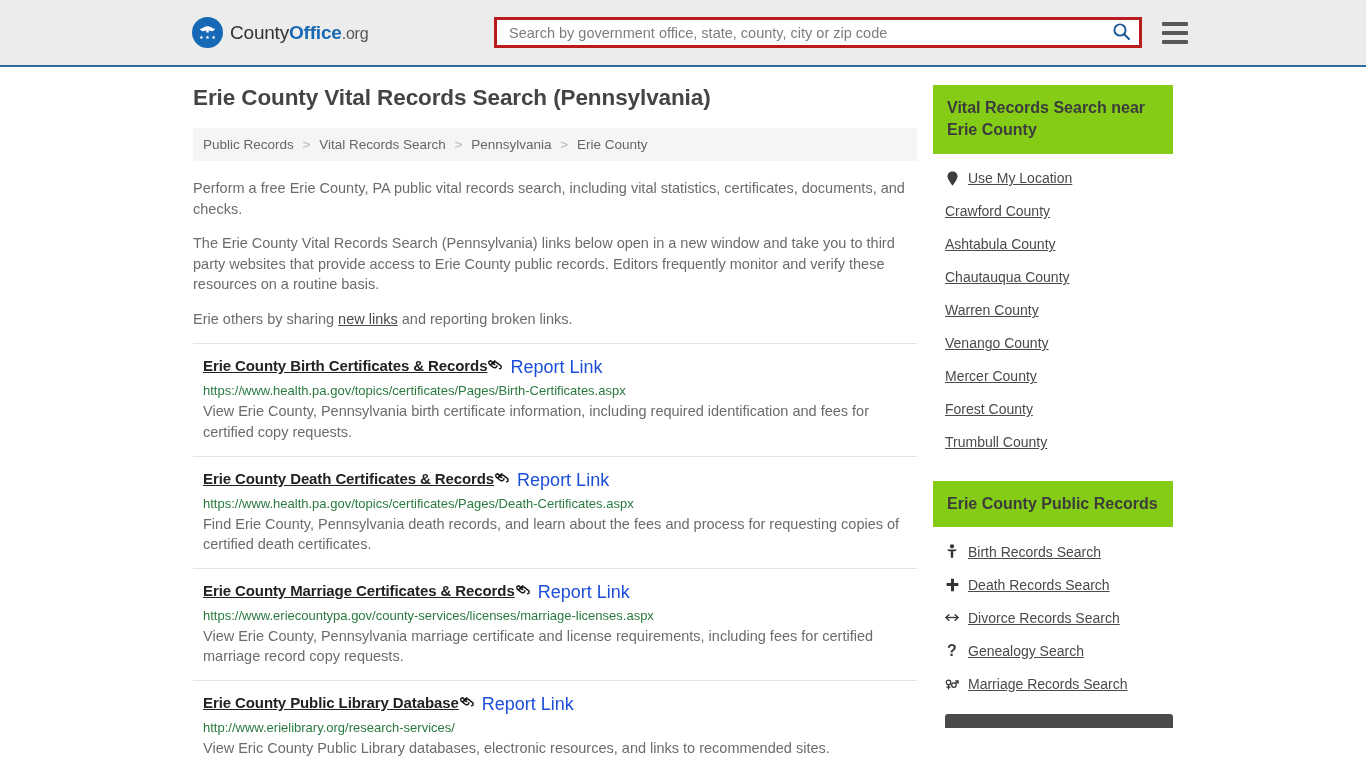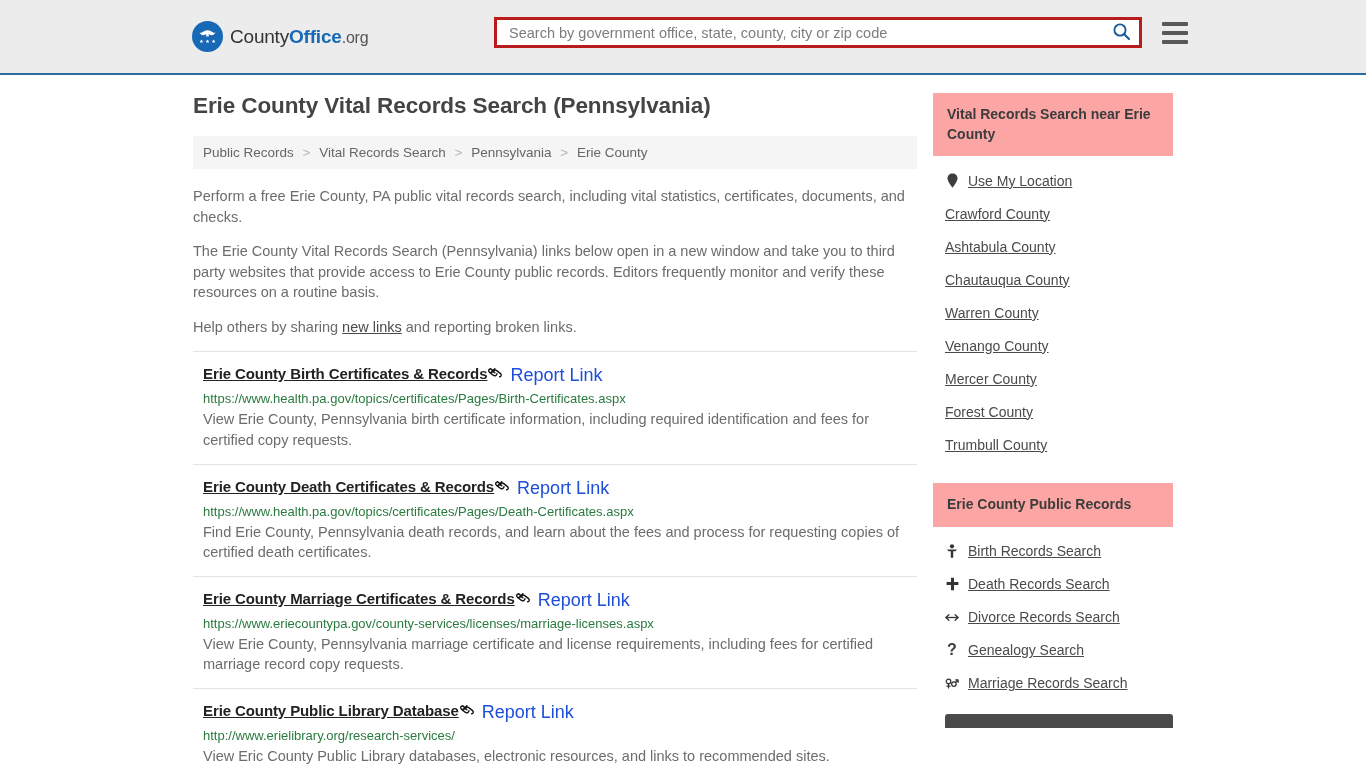--- a/index.html
+++ b/index.html
@@ -7,21 +7,21 @@
     margin: 0; padding: 0;
     width: 1366px; height: 768px;
     overflow: hidden;
     background: #ffffff;
     font-family: "Liberation Sans", sans-serif;
     -webkit-font-smoothing: antialiased;
   }
 
   
   .site-header {
-    height: 75px;
+    height: 67px;
     background: #ececec;
     border-bottom: 2px solid #2d6ca2;
     display: flex;
     position: relative;
   }
   .logo-wrap {
     display: flex;
     align-items: center;
     margin-left: 192px;
     gap: 7px;
@@ -170,23 +170,23 @@
   }
   .result-desc {
     font-size: 14.5px;
     color: #6c6c6c;
     line-height: 1.42;
     margin-top: 3px;
   }
 
   
   .side-head {
-    background: #fca5a5;
+    background: #84cc16;
     padding: 12px 14px;
-    font-size: 14px;
+    font-size: 16px;
     font-weight: bold;
     color: #3c3c3c;
     line-height: 1.4;
     margin-bottom: 8px;
   }
   .side-head.second { margin-top: 22px; }
   .side-list { list-style: none; margin: 0; padding: 0; }
   .side-list li {
     display: flex;
     gap: 9px;
@@ -266,21 +266,21 @@
         <span class="sep">&gt;</span>
         <a href="#">Vital Records Search</a>
         <span class="sep">&gt;</span>
         <a href="#">Pennsylvania</a>
         <span class="sep">&gt;</span>
         <a href="#">Erie County</a>
       </div>
 
       <p class="intro">Perform a free Erie County, PA public vital records search, including vital statistics, certificates, documents, and checks.</p>
       <p class="intro">The Erie County Vital Records Search (Pennsylvania) links below open in a new window and take you to third party websites that provide access to Erie County public records. Editors frequently monitor and verify these resources on a routine basis.</p>
-      <p class="intro"><span>Help others by sharing </span><a class="inline" href="#">new links</a><span> and reporting broken links.</span></p>
+      <p class="intro"><span>Erie others by sharing </span><a class="inline" href="#">new links</a><span> and reporting broken links.</span></p>
 
       <div class="result">
         <div class="result-head">
           <a class="result-title" href="#">Erie County Birth Certificates &amp; Records</a>
           <span class="report-link">
             <span>
               <svg width="16" height="16" viewBox="0 0 16 16" aria-hidden="true">
                 <path d="M2.2 2.2 L6.3 6.3 M6.3 2.2 L2.2 6.3" stroke="#111" stroke-width="1.5" stroke-linecap="round" fill="none" transform="translate(1.5,1.5)"></path>
                 <path d="M3.3 4 C1.6 4 1.0 6.2 2.6 7.4 L6.2 10.2 C7.8 11.4 10.0 10.4 10.0 8.6" stroke="#111" stroke-width="1.4" fill="none" stroke-linecap="round"></path>
                 <path d="M12.6 11.8 C14.3 11.8 14.9 9.6 13.3 8.4 L9.7 5.6 C8.1 4.4 5.9 5.4 5.9 7.2" stroke="#111" stroke-width="1.4" fill="none" stroke-linecap="round"></path>

